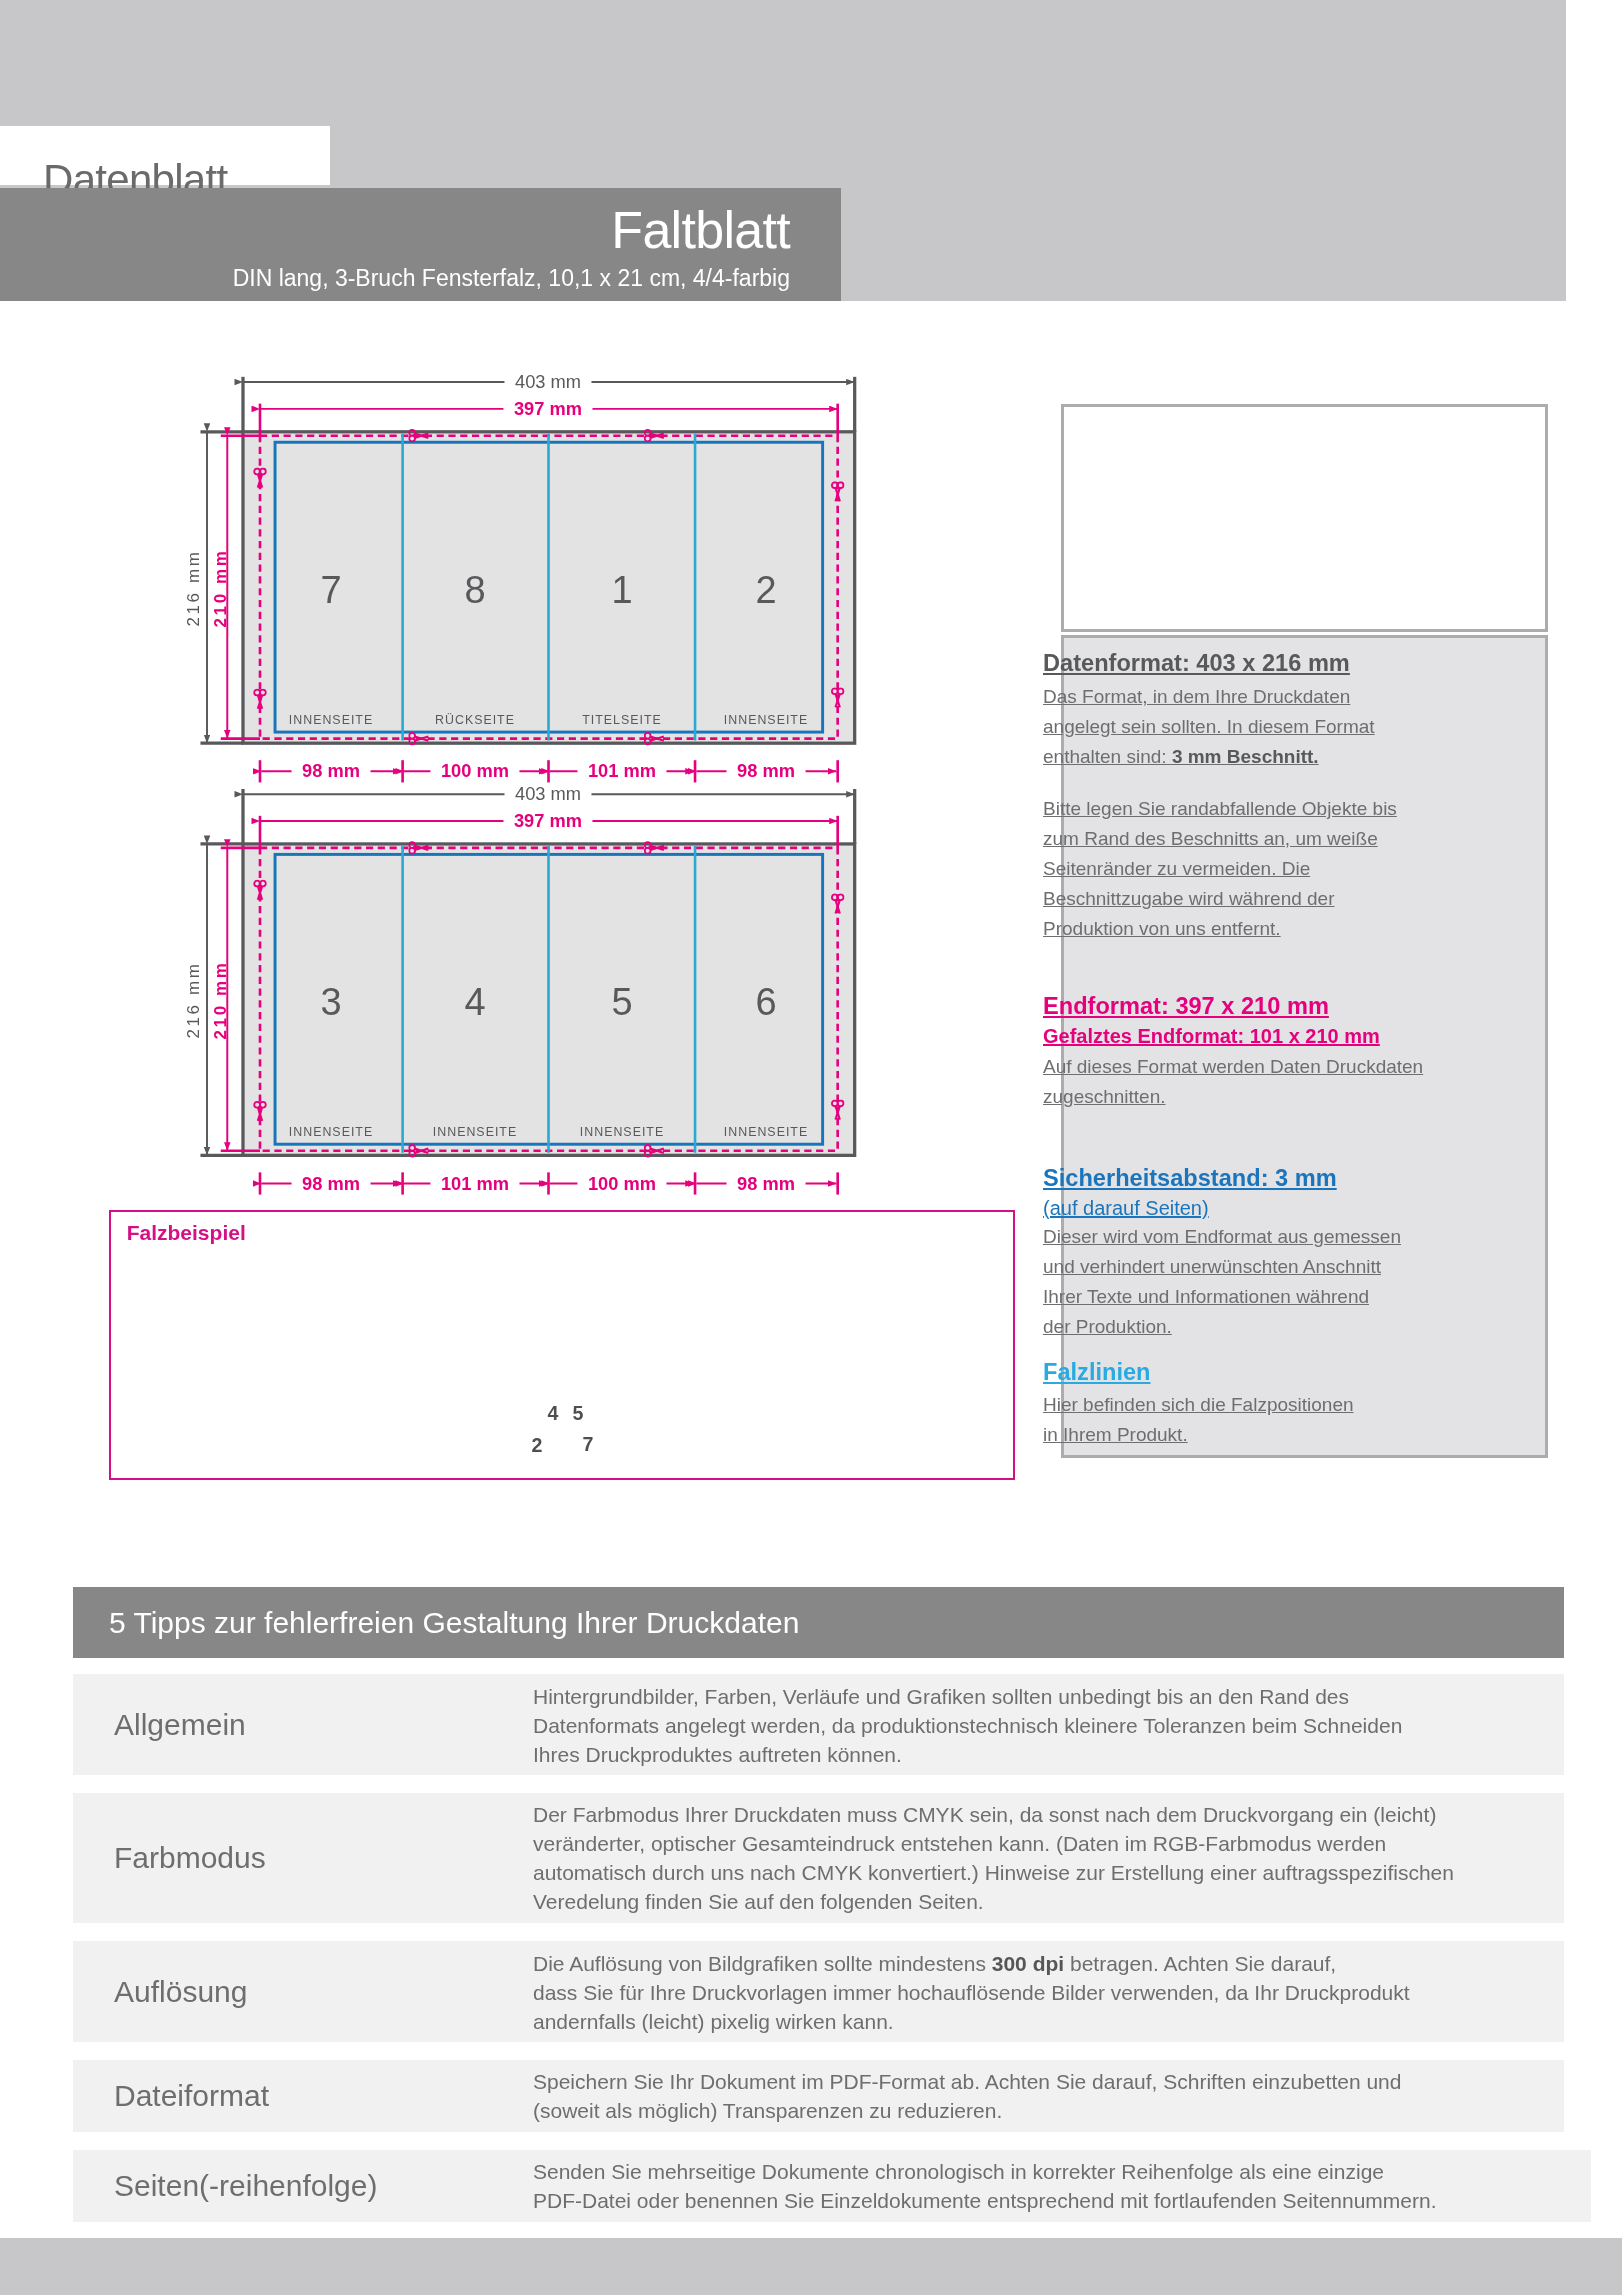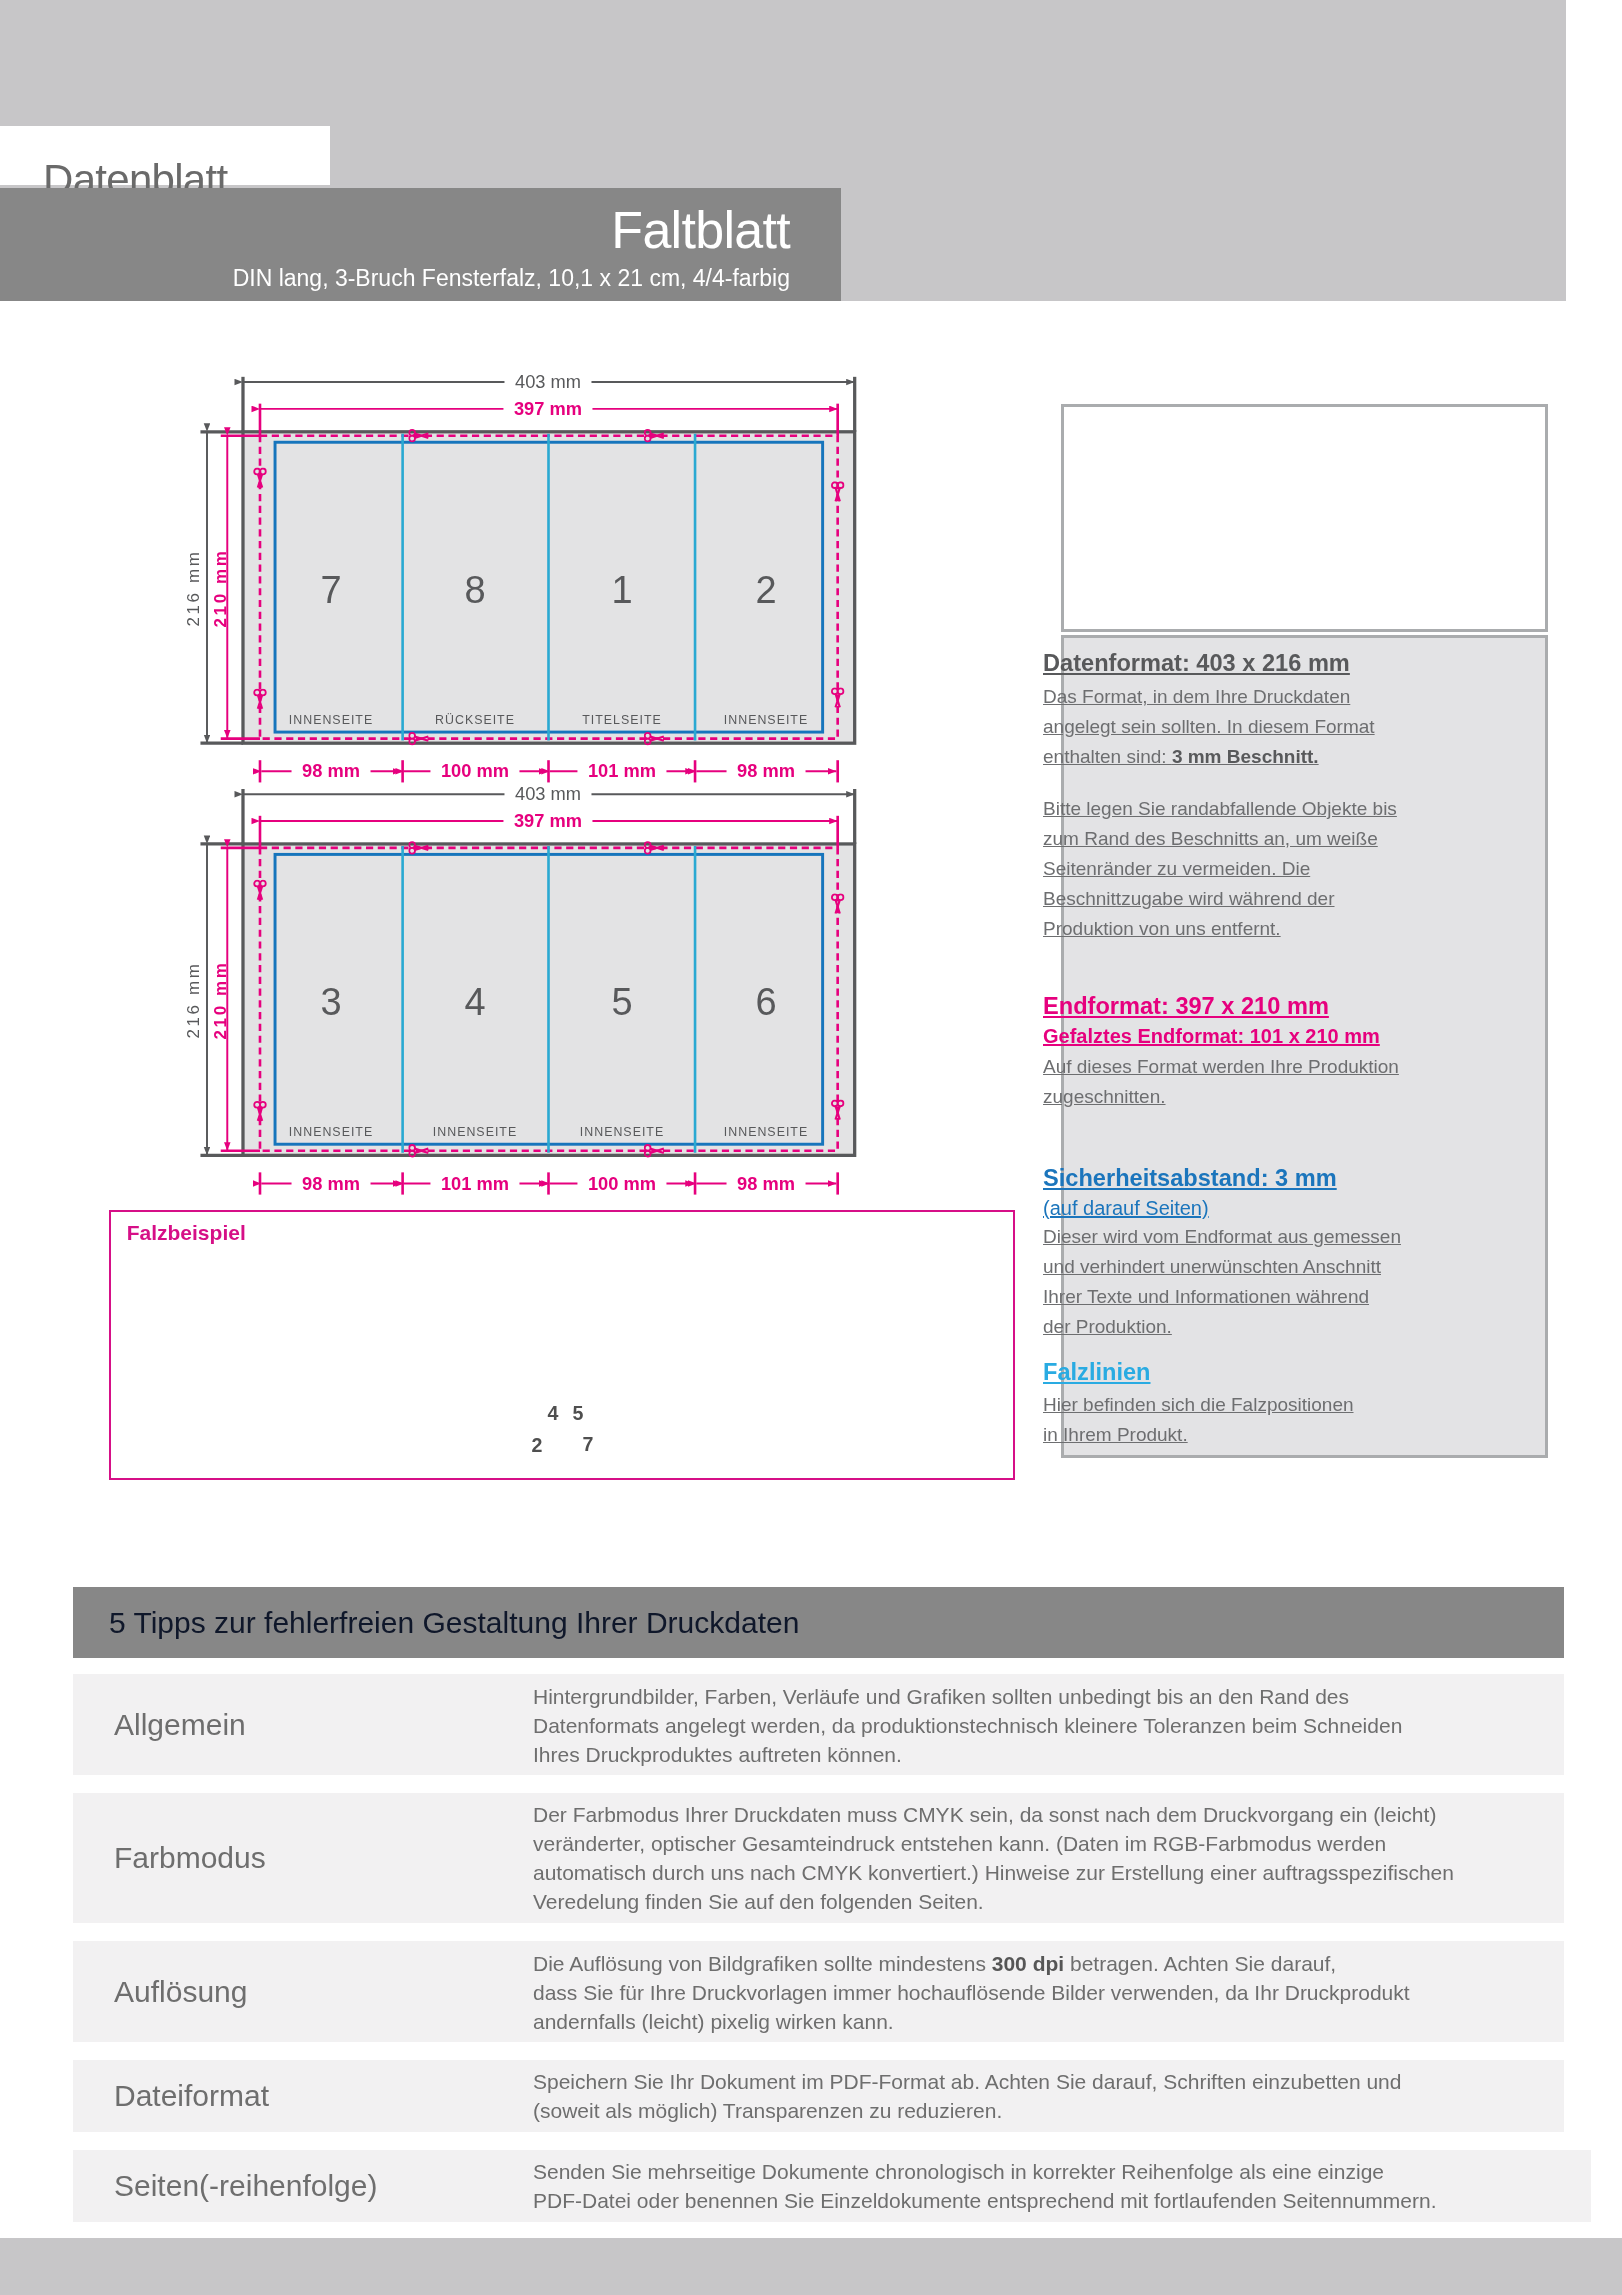--- a/index.html
+++ b/index.html
@@ -45,21 +45,21 @@
   .lg-h.bl{color:#1b75bc;}
   .lg-h.cy{color:#29abe2;}
   .lg-h3{font-size:20px;font-weight:bold;color:#e6007e;line-height:23.6px;}
   .lg-sub{font-size:20px;color:#1b75bc;line-height:23.6px;}
   .lg-body{font-size:19px;color:#6d6e70;line-height:30px;}
   .lg-body b{color:#58595b;}
 
   
   .tips-bar{left:73px;top:1587px;width:1491px;height:71px;background:#878787;}
   .tips-bar span{position:absolute;left:36px;top:50%;transform:translateY(-50%);
-                 font-size:30px;color:#0f172a;}
+                 font-size:30px;color:#ffffff;}
   .tip-row{position:absolute;left:73px;width:1491px;background:#f2f1f2;}
   .tip-label{position:absolute;left:41px;top:50%;transform:translateY(-50%);
              font-size:30px;color:#6e6e6e;white-space:nowrap;}
   .tip-text{position:absolute;left:460px;top:50%;transform:translateY(-50%);width:1025px;
             font-size:21px;line-height:29px;color:#6e6e6e;}
   .tip-text b{color:#565656;}
 
   .footer{left:0;top:2238px;width:1623px;height:58px;background:#c7c6c8;}
 
   #linework{position:absolute;left:0;top:0;}
@@ -252,21 +252,21 @@
       <div>Bitte legen Sie randabfallende Objekte bis</div>
       <div>zum Rand des Beschnitts an, um weiße</div>
       <div>Seitenränder zu vermeiden. Die</div>
       <div>Beschnittzugabe wird während der</div>
       <div>Produktion von uns entfernt.</div>
     </div>
 
   <div class="lg lg-h mg" style="top:993px;">Endformat: 397 x 210 mm</div>
   <div class="lg lg-h3" style="top:1025px;">Gefalztes Endformat: 101 x 210 mm</div>
   <div class="lg lg-body" style="top:1052px;" id="lg-end-b">
-      <div>Auf dieses Format werden Ihre Produktion</div>
+      <div>Auf dieses Format werden Daten Druckdaten</div>
       <div>zugeschnitten.</div>
     </div>
 
   <div class="lg lg-h bl" style="top:1165px;">Sicherheitsabstand: 3 mm</div>
   <div class="lg lg-sub" style="top:1197px;">(auf darauf Seiten)</div>
   <div class="lg lg-body" style="top:1222px;" id="lg-sic-b">
       <div>Dieser wird vom Endformat aus gemessen</div>
       <div>und verhindert unerwünschten Anschnitt</div>
       <div>Ihrer Texte und Informationen während</div>
       <div>der Produktion.</div>

